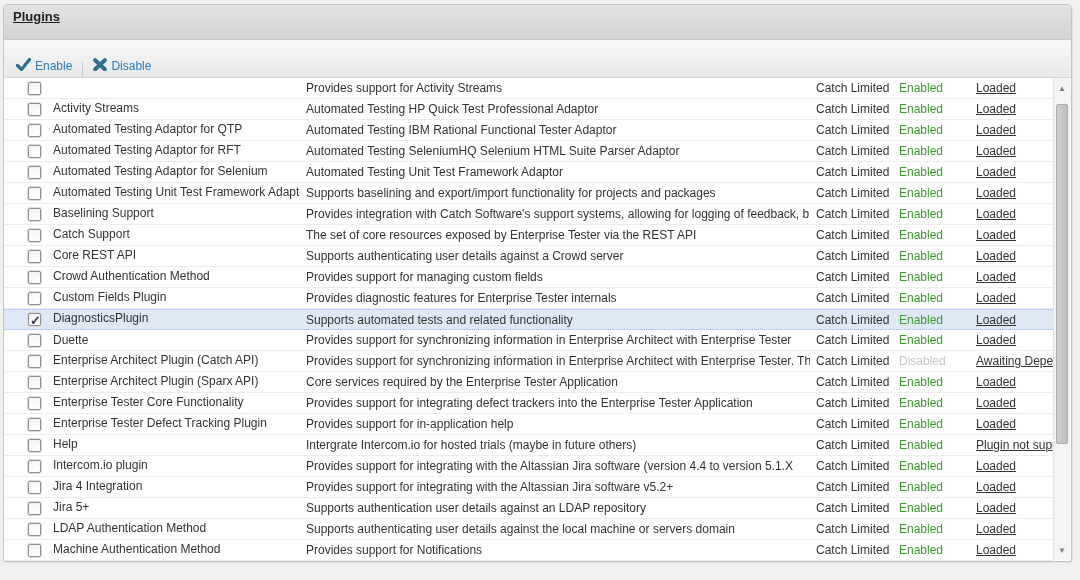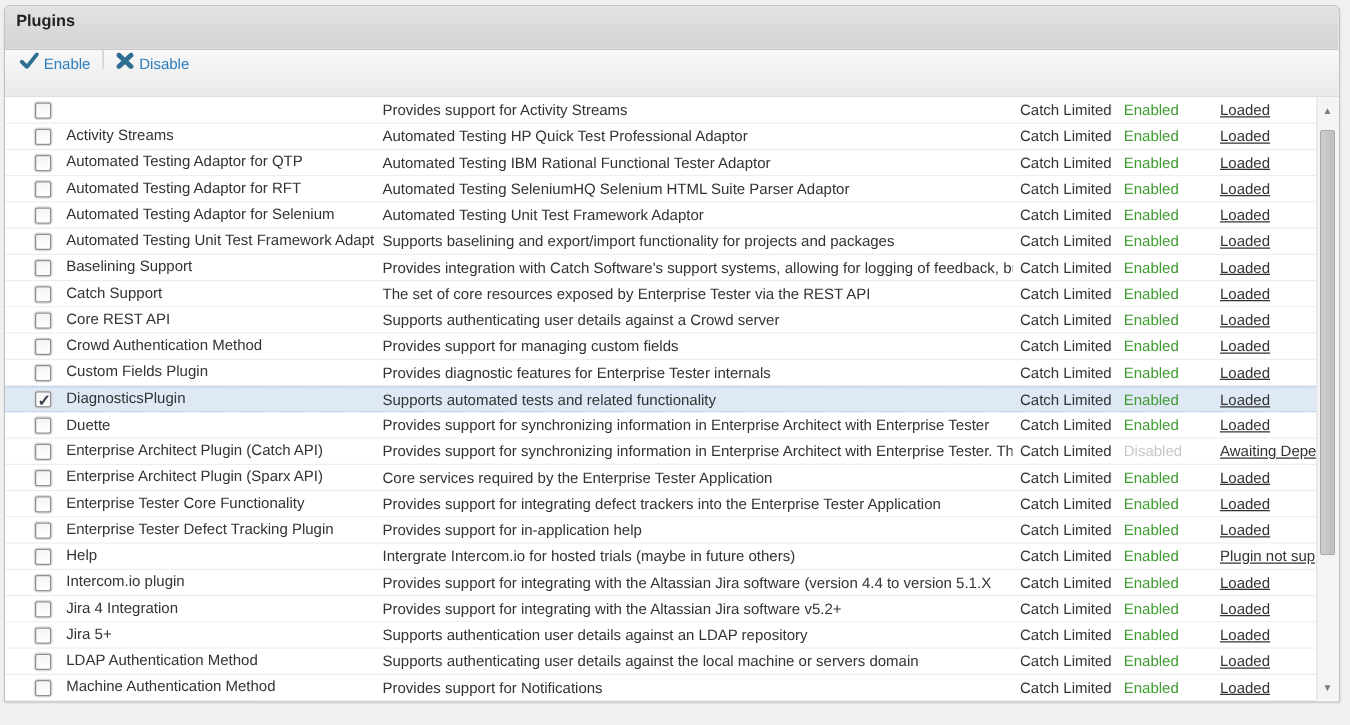--- a/index.html
+++ b/index.html
@@ -17,28 +17,28 @@
     border-radius:5px 5px 2px 2px;
     overflow:hidden;
     box-shadow:1px 1px 0 #e2e2e2;
   }
   
   .titlebar {
     height:35px; line-height:24px;
     background:linear-gradient(#e2e2e2,#d4d4d4);
     border-bottom:1px solid #c9c9c9;
     padding-left:9px;
-    font-size:13px; font-weight:bold; color:#222;
+    font-size:13px; font-weight:bold; color:#222;text-decoration:underline;
   }
   
   .toolbar {
     height:38px;
     background:linear-gradient(#f8f8f8,#e9e9e9);
     border-bottom:1px solid #d6d6d6;
-    display:flex; align-items:flex-start;
+    display:flex; align-items:flex-end;
     padding-left:7px;
   }
   .tb-btn {
     display:flex; align-items:center; gap:4px;
     padding:2px 5px; border-radius:3px; cursor:pointer;
   }
   .tb-btn .lbl { font-size:12px; color:#2a7cbc; }
   .tb-sep { width:1px; height:15px; background:#c9c9c9; margin:0 5px; }
   
   .grid-header {

